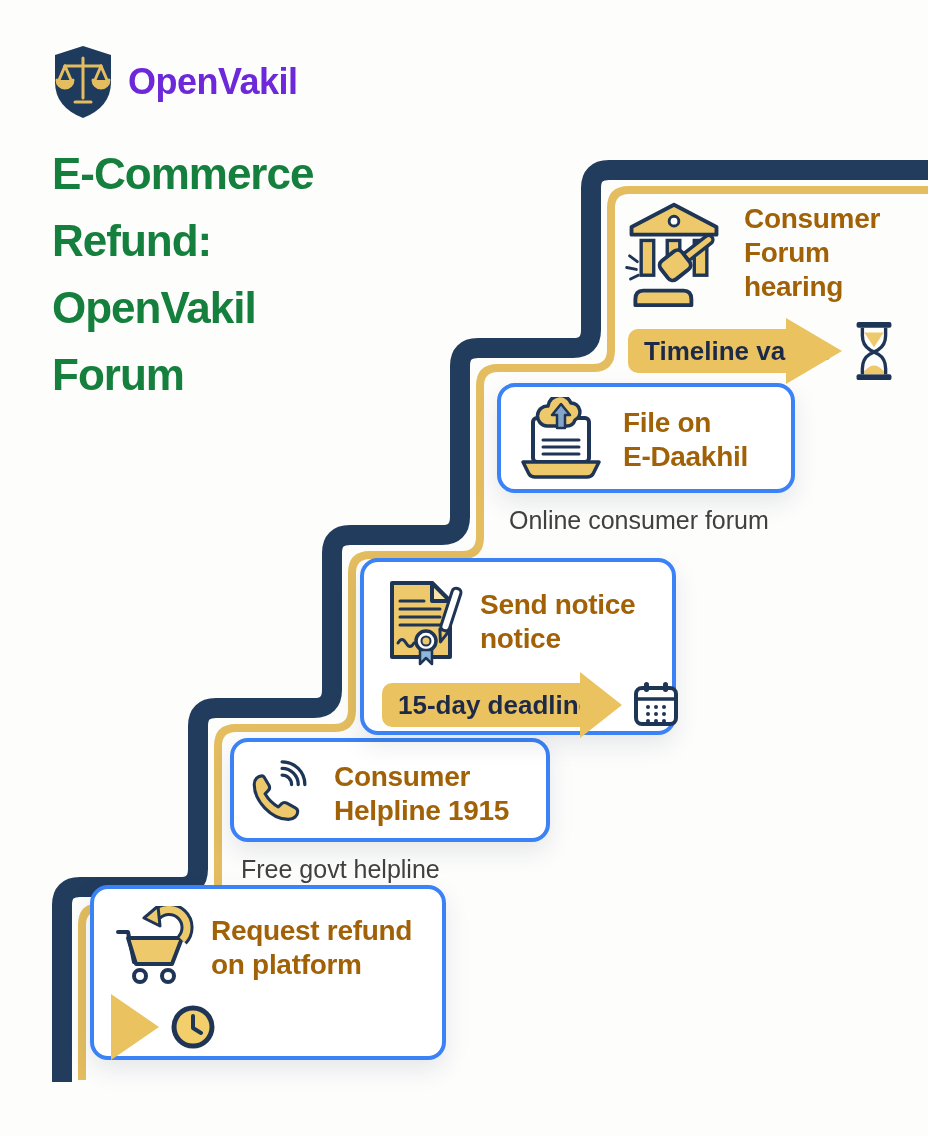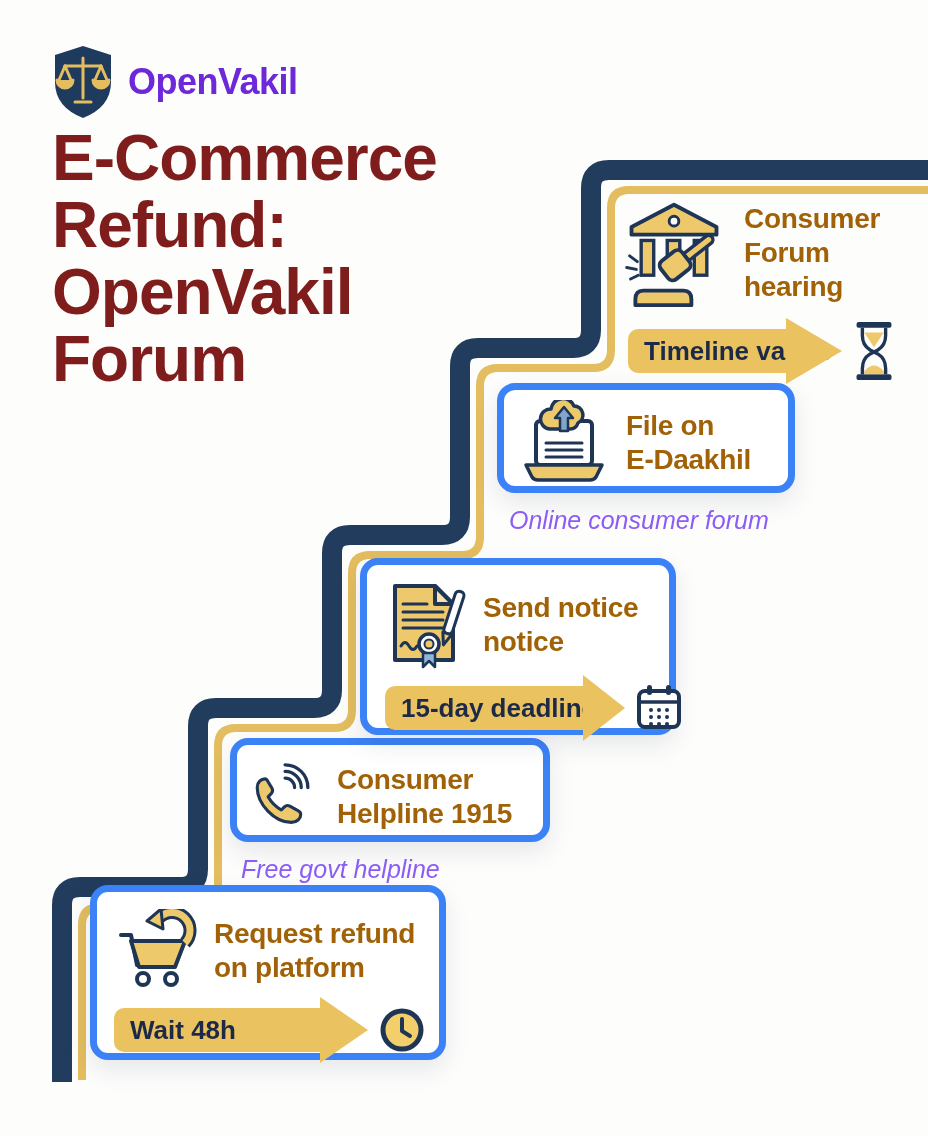--- a/index.html
+++ b/index.html
@@ -7,34 +7,34 @@
     position:relative;width:928px;height:1136px;overflow:hidden;
     background:#fdfdfc;
     font-family:"Liberation Sans","DejaVu Sans",sans-serif;
     color:#16213c;
   }
   .stair-svg{position:absolute;left:0;top:0;z-index:1;}
   
   .brand-row{position:absolute;left:52px;top:44px;display:flex;align-items:center;gap:14px;z-index:3;}
   .brand-name{font-size:36px;font-weight:800;letter-spacing:-0.5px;color:#6d28d9;}
   .main-title{
-    position:absolute;left:52px;top:125px;z-index:3;
-    font-size:64px;line-height:67px;font-weight:800;letter-spacing:-1px;color:#7f1d1d;
+    position:absolute;left:52px;top:140px;z-index:3;
+    font-size:44px;line-height:67px;font-weight:800;letter-spacing:-1px;color:#15803d;
   }
   .main-title span{display:block;}
   
   .card{
-    position:absolute;background:#ffffff;border:7px solid #3b82f6;border-radius:18px;
+    position:absolute;background:#ffffff;border:4px solid #3b82f6;border-radius:18px;
     box-shadow:0 10px 24px rgba(25,40,70,.10);z-index:2;box-sizing:border-box;
   }
   .step{position:absolute;z-index:2;box-sizing:border-box;}
   .head-row{display:flex;align-items:center;gap:14px;}
   .card-title{font-size:28px;line-height:34px;font-weight:800;color:#a16207;letter-spacing:-0.3px;}
   .card-title span{display:block;}
-  .caption{position:absolute;z-index:2;font-size:25px;font-weight:500;color:#8b5cf6;font-style:italic;}
+  .caption{position:absolute;z-index:2;font-size:25px;font-weight:500;color:#404040;}
   
   .arrow-row{display:flex;align-items:center;}
   .arrow{display:flex;align-items:center;height:66px;}
   .arrow-body{
     display:flex;align-items:center;height:44px;background:#eac25f;
     border-radius:10px 0 0 10px;padding-left:16px;box-sizing:border-box;
     font-size:26px;font-weight:600;color:#1d2a47;white-space:nowrap;
   }
   .arrow-head{
     width:0;height:0;border-top:33px solid transparent;border-bottom:33px solid transparent;
@@ -108,21 +108,20 @@
         <path d="M70 34 A18 18 0 1 0 44 9" fill="none" stroke="#edc96c" stroke-width="7"></path>
         <polygon points="32,12 46,0 48,20" fill="#edc96c" stroke="#1f3556" stroke-width="3" stroke-linejoin="round"></polygon>
       </svg>
       <div class="card-title">
         <span>Request refund</span>
         <span>on platform</span>
       </div>
     </div>
     <div class="arrow-row">
       <div class="arrow">
-        <span class="arrow-body">Wait 48h</span>
         <span class="arrow-head"></span>
       </div>
       <svg class="arrow-end-icon" width="48" height="48" viewBox="0 0 48 48">
         <circle cx="24" cy="24" r="19" fill="#f2cf6b" stroke="#1f3556" stroke-width="5"></circle>
         <path d="M24 13 V25 L32 30" fill="none" stroke="#1f3556" stroke-width="4" stroke-linecap="round" stroke-linejoin="round"></path>
       </svg>
     </div>
   </div>
 
   <div class="step card step2">

